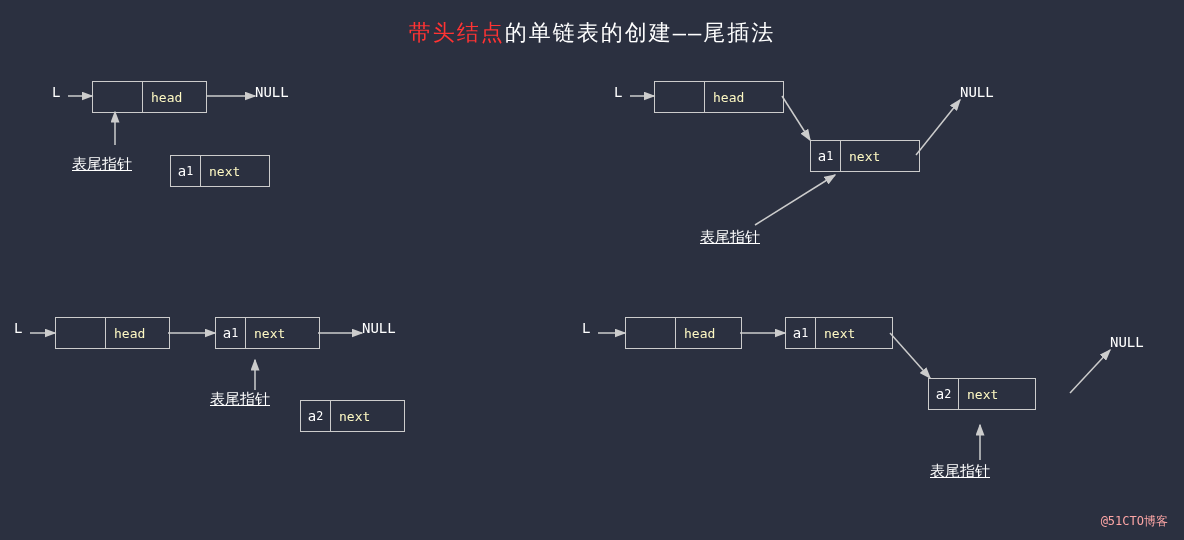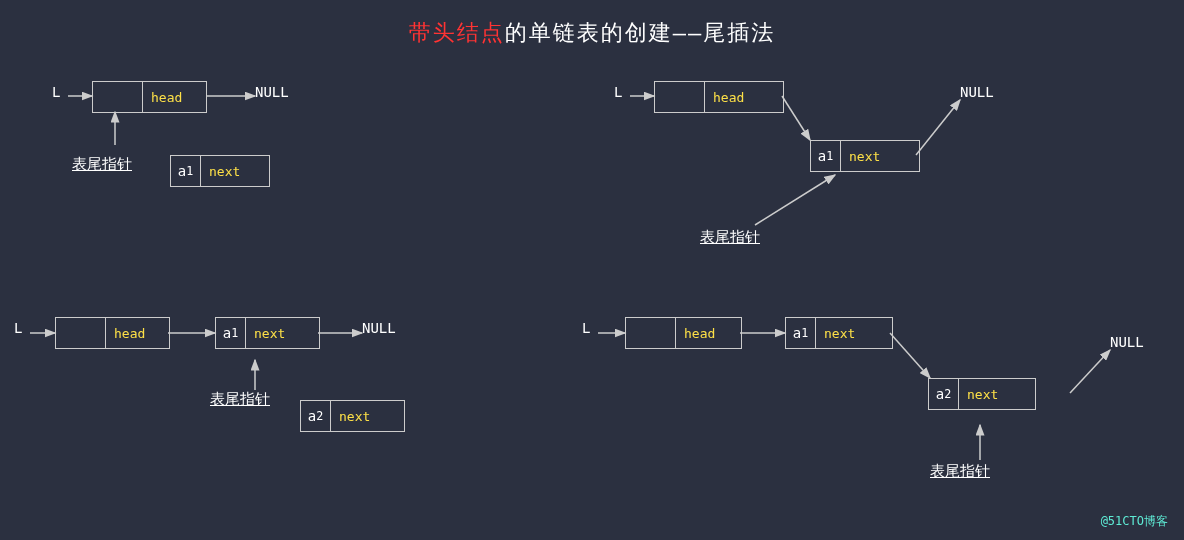--- a/index.html
+++ b/index.html
@@ -37,21 +37,21 @@
       font-size: 14px;
       display: flex;
       align-items: center;
       justify-content: center;
       border-right: 1.5px solid #cccccc;
       padding: 0 6px;
       min-width: 30px;
       height: 30px;
     }
     .node-next {
-      color: #fde047;
+      color: #fef9c3;
       font-size: 13px;
       display: flex;
       align-items: center;
       justify-content: center;
       padding: 0 8px;
       height: 30px;
     }
     .label {
       position: absolute;
       color: #ffffff;
@@ -65,21 +65,21 @@
       position: absolute;
       top: 0; left: 0;
       width: 1184px;
       height: 540px;
       pointer-events: none;
     }
     .watermark {
       position: absolute;
       bottom: 10px;
       right: 16px;
-      color: #5eead4;
+      color: #fca5a5;
       font-size: 12px;
     }
   </style>
 </head>
 <body>
 
 <div class="canvas">
 
   <div class="title">
     <span style="color:#ff3333;">带头结点</span><span>的单链表的创建——尾插法</span>

